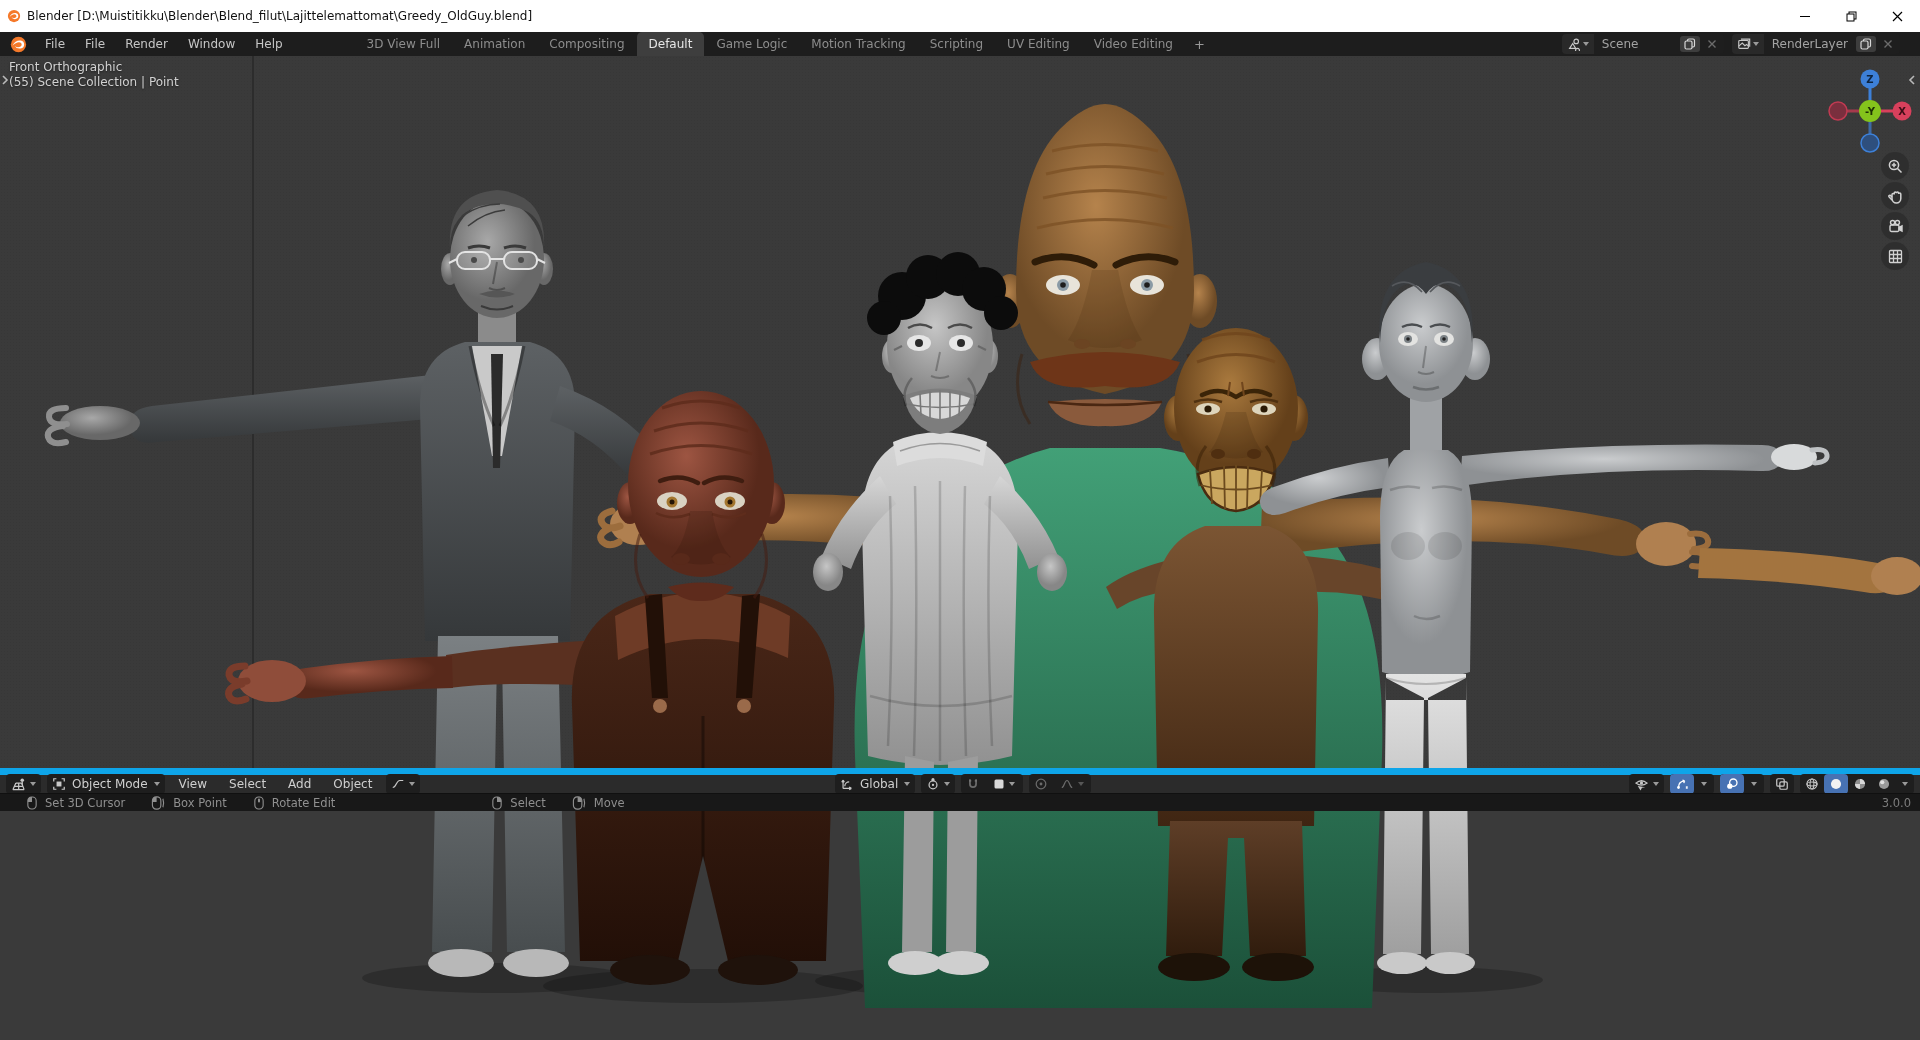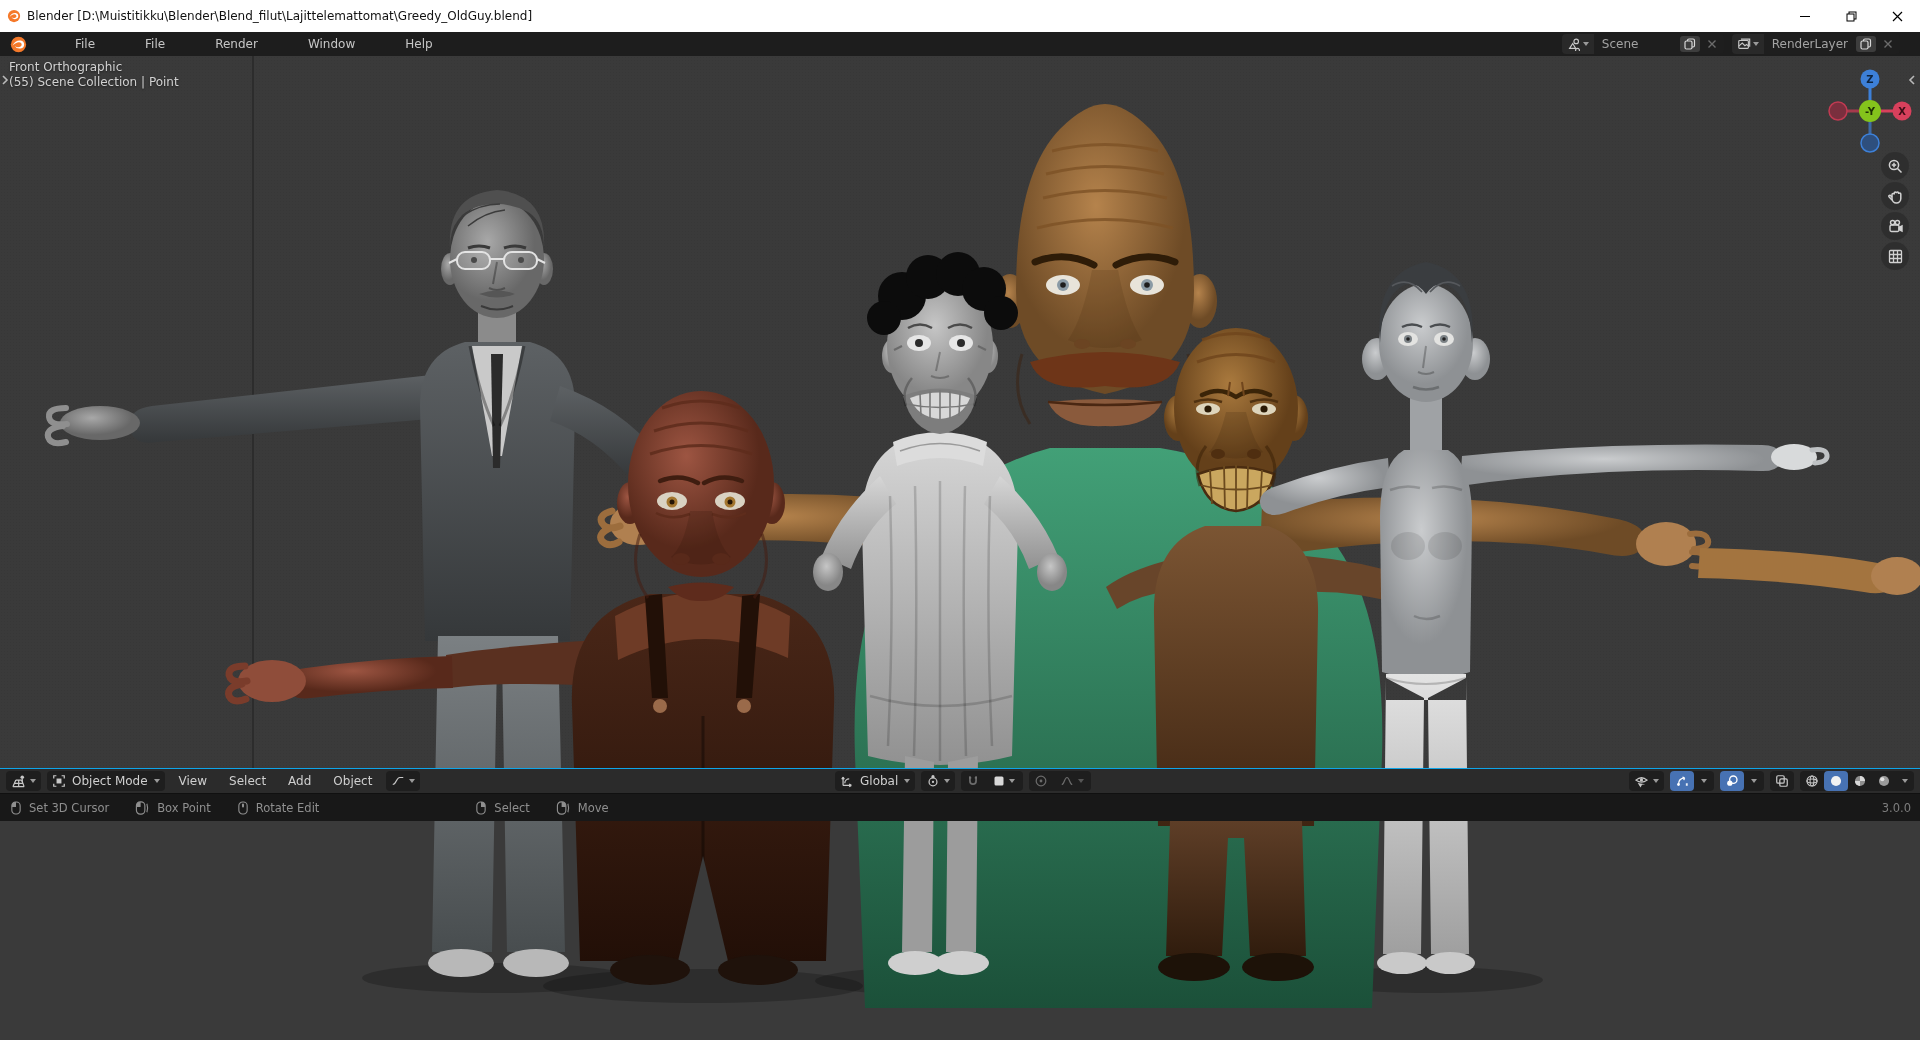--- a/index.html
+++ b/index.html
@@ -8,21 +8,21 @@
 
   
   .titlebar { height:32px; background:#ffffff; display:flex; align-items:center; color:#000; }
   .titlebar .appicon { margin:0 6px 0 7px; display:flex; }
   .titlebar .title { font-size:12px; color:#111; white-space:nowrap; }
   .winbtns { margin-left:auto; display:flex; height:100%; }
   .winbtn { width:46px; height:100%; display:flex; align-items:center; justify-content:center; }
   .min-glyph { width:10px; border-top:1px solid #000; display:block; }
 
   
-  .topbar { height:24px; background:#1d1d1d; display:flex; align-items:stretch; position:relative;gap:30px; }
+  .topbar { height:24px; background:#1d1d1d; display:flex; align-items:stretch; position:relative; }
   .topbar .logo { display:flex; align-items:center; padding:0 8px 0 10px; }
   .menu-item { display:flex; align-items:center; padding:0 10px; font-size:12px; color:#c6c6c6; cursor:default; }
   .tabs { display:flex; margin-left:62px; align-items:stretch; }
   .tab { display:flex; align-items:center; padding:0 12px; font-size:12px; color:#8d8d8d; }
   .tab.active { background:#3e3e3e; color:#e6e6e6; border-radius:5px 5px 0 0; }
   .tab.newtab { color:#9a9a9a; font-size:13px; padding:0 9px; }
   .topbar-right { position:absolute; right:20px; top:2px; height:20px; display:flex; gap:8px; }
   .dblock { display:flex; align-items:center; background:#1e1e1e; border-radius:4px; height:20px; font-size:12px; color:#a3a3a3; }
   .dblock .iconseg { display:flex; align-items:center; gap:2px; background:#292929; border-radius:4px 0 0 4px; height:100%; padding:0 5px; }
   .dblock .val { padding:0 8px; min-width:86px; }
@@ -38,34 +38,34 @@
   .overlay-text { position:absolute; left:9px; top:4px; font-size:12px; color:#d2d2d2; line-height:15px; text-shadow:0 1px 2px rgba(0,0,0,.5); }
   .collapse-arrow { position:absolute; top:18px; color:#b9b9b9; font-size:12px; }
   .collapse-left { left:1px; }
   .collapse-right { left:1908px; }
   .gizmo { position:absolute; left:1825px; top:10px; }
   .navbtn { position:absolute; left:1881px; width:28px; height:28px; border-radius:50%; background:rgba(46,46,46,.9);
     display:flex; align-items:center; justify-content:center; }
   .chars { position:absolute; inset:0; }
 
   
-  .vheader { height:25px; background:#2b2b2b; border-top:1px solid #0ea5e9; position:relative; font-size:12px; color:#cfcfcf; }
+  .vheader { height:25px; background:#2b2b2b; border-top:7px solid #0ea5e9; position:relative; font-size:12px; color:#cfcfcf; }
   .hl, .hc, .hr { position:absolute; top:0; height:100%; display:flex; align-items:center; gap:6px; }
   .hl { left:6px; } .hc { left:835px; } .hr { right:6px; }
   .hbtn { background:#1e1e1e; border-radius:4px; height:20px; display:flex; align-items:center; gap:4px; padding:0 5px; }
   .hbtn .lbl { padding:0 2px; }
   .hmenu { padding:0 8px; height:20px; display:flex; align-items:center; border-radius:4px; }
   .hgroup { background:#1e1e1e; border-radius:4px; height:20px; display:flex; align-items:center; }
   .tgl { width:24px; height:20px; display:flex; align-items:center; justify-content:center; border-radius:4px; }
   .tgl.on { background:#4772b3; }
   .dim { opacity:.45; }
 
   
-  .statusbar { height:28px; background:#181818; border-top:1px solid #101010; display:flex; align-items:center;
-    font-size:11.5px; color:#8f8f8f; position:relative; padding-left:10px; }
+  .statusbar { height:18px; background:#181818; border-top:1px solid #101010; display:flex; align-items:center;
+    font-size:11.5px; color:#8f8f8f; position:relative; padding-left:26px; }
   .hint { display:flex; align-items:center; gap:7px; margin-right:26px; }
   .hint.gap { margin-left:130px; }
   .version { position:absolute; right:9px; color:#7d7d7d; }
 </style>
 </head>
 <body>
 
 <div class="titlebar">
   <span class="appicon">
     <svg width="14" height="14" viewBox="0 0 16 16">
@@ -97,20 +97,32 @@
     <svg width="17" height="17" viewBox="0 0 16 16">
         <circle cx="8" cy="8" r="7.2" fill="#f5792a"></circle>
         <path d="M2.5 9 Q5 3.8 10 4.3 Q13.3 5 13.3 8 Q13.3 11.2 10 11.7 Q6 12.3 4.6 9.4 Q7 11.2 9.6 10.1 Q11.7 9 10.6 6.9 Q9.4 5.3 6.9 6.1 Q4.2 7 2.5 9 Z" fill="#fff"></path>
       </svg>
   </span>
   <div class="menu-item">File</div>
   <div class="menu-item">File</div>
   <div class="menu-item">Render</div>
   <div class="menu-item">Window</div>
   <div class="menu-item">Help</div>
+  <div class="tabs">
+    <div class="tab">3D View Full</div>
+    <div class="tab">Animation</div>
+    <div class="tab">Compositing</div>
+    <div class="tab active">Default</div>
+    <div class="tab">Game Logic</div>
+    <div class="tab">Motion Tracking</div>
+    <div class="tab">Scripting</div>
+    <div class="tab">UV Editing</div>
+    <div class="tab">Video Editing</div>
+    <div class="tab newtab">+</div>
+  </div>
   <div class="topbar-right">
     <div class="dblock">
       <span class="iconseg">
         <svg width="14" height="14" viewBox="0 0 16 16" fill="none" stroke="#c8c8c8" stroke-width="1.3">
             <circle cx="10.5" cy="5" r="2.6"></circle>
             <path d="M3 13 L6.5 7.5 L10 13 Z"></path>
             <path d="M12 13 a2.2 2.2 0 1 0 .01 0"></path>
           </svg>
         <span class="chev"></span>
       </span>

